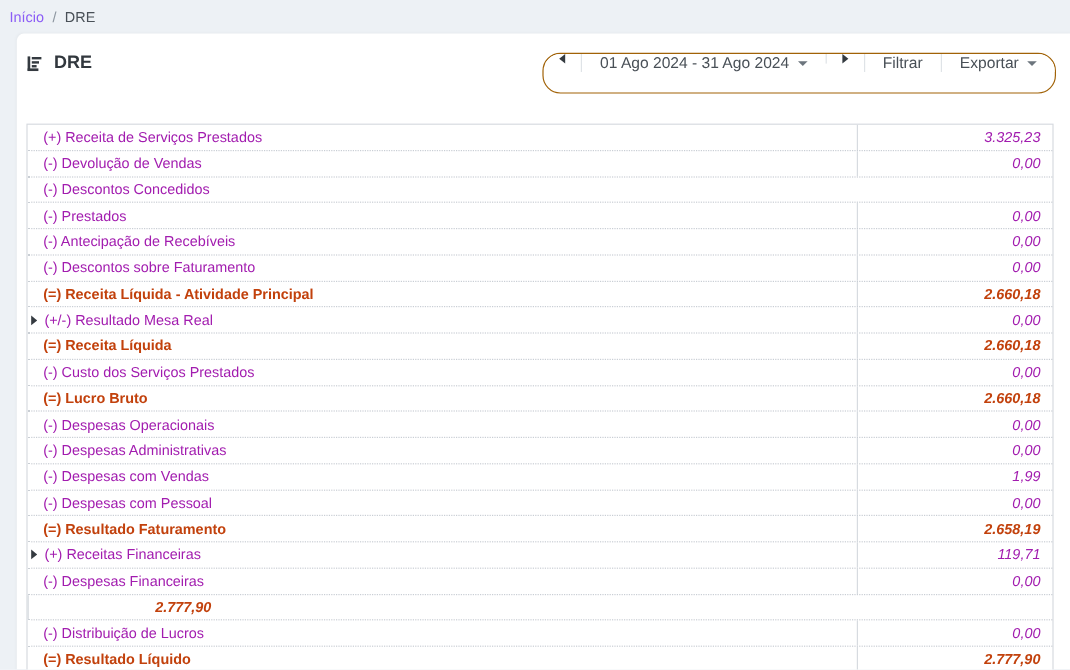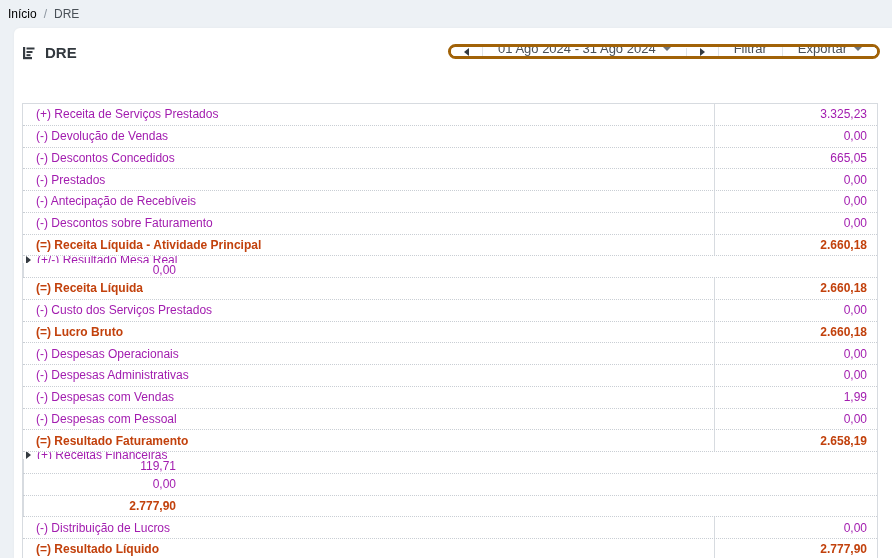--- a/index.html
+++ b/index.html
@@ -13,21 +13,21 @@
   
   .breadcrumb {
     height: 28px;
     display: flex;
     align-items: center;
     gap: 7px;
     padding-left: 8px;
     font-size: 12px;
     color: #5f6a75;
   }
-  .breadcrumb .crumb-link { color: #000000; cursor: pointer; text-decoration: none; }
+  .breadcrumb .crumb-link { color: #8b5cf6; cursor: pointer; text-decoration: none; }
   .breadcrumb .crumb-sep { color: #8b949e; }
   .breadcrumb .crumb-current { color: #495057; }
 
   
   .card {
     position: absolute;
     top: 28px; left: 14px; right: 0; bottom: 0;
     background: #ffffff;
     border-radius: 6px 0 0 0;
     box-shadow: 0 0 3px rgba(0,0,0,0.04);
@@ -48,24 +48,24 @@
 
   
   .toolbar {
     position: absolute;
     top: 16px; right: 12px;
     display: flex;
     align-items: center;
   }
   .btn-group {
     display: flex;
-    align-items: flex-end;
-    height: 15px;
+    align-items: flex-start;
+    height: 34px;
     background: #fff;
-    border: 3px solid #a16207;
+    border: 1px solid #a16207;
     border-radius: 15px;
     overflow: hidden;
   }
   .btn {
     display: flex;
     align-items: center;
     justify-content: center;
     gap: 7px;
     padding: 0 15px;
     font-size: 13px;
@@ -125,23 +125,24 @@
     white-space: nowrap;
   }
   .dre-row .value-cell {
     width: 163px;
     border-left: 1px solid #d7dbe0;
     display: flex;
     align-items: center;
     justify-content: flex-end;
     padding-right: 10px;
     white-space: nowrap;
+    font-style: italic;
   }
   .dre-row.bold { font-weight: 700; color: #c2410c; }
-  .dre-row.expandable { cursor: pointer; flex-direction: column; }
+  .dre-row.expandable { cursor: pointer; }
   .expand-arrow {
     position: absolute;
     left: 3px;
     top: 50%;
     transform: translateY(-50%);
     width: 0; height: 0;
     border-top: 4px solid transparent;
     border-bottom: 4px solid transparent;
     border-left: 5px solid #343a40;
   }
@@ -211,23 +212,20 @@
     </div>
     <div class="value-cell">
       <span>0,00</span>
     </div>
   </div>
         <div class="dre-row">
     <div class="label-cell">
 
       <span>(-) Descontos Concedidos</span>
     </div>
-    <div class="value-cell">
-      <span>665,05</span>
-    </div>
   </div>
         <div class="dre-row">
     <div class="label-cell">
 
       <span>(-) Prestados</span>
     </div>
     <div class="value-cell">
       <span>0,00</span>
     </div>
   </div>
@@ -342,20 +340,24 @@
         <div class="dre-row expandable">
     <div class="label-cell">
       <span class="expand-arrow"></span>
       <span>(+) Receitas Financeiras</span>
     </div>
     <div class="value-cell">
       <span>119,71</span>
     </div>
   </div>
         <div class="dre-row">
+    <div class="label-cell">
+
+      <span>(-) Despesas Financeiras</span>
+    </div>
     <div class="value-cell">
       <span>0,00</span>
     </div>
   </div>
         <div class="dre-row bold">
     <div class="value-cell">
       <span>2.777,90</span>
     </div>
   </div>
         <div class="dre-row">

